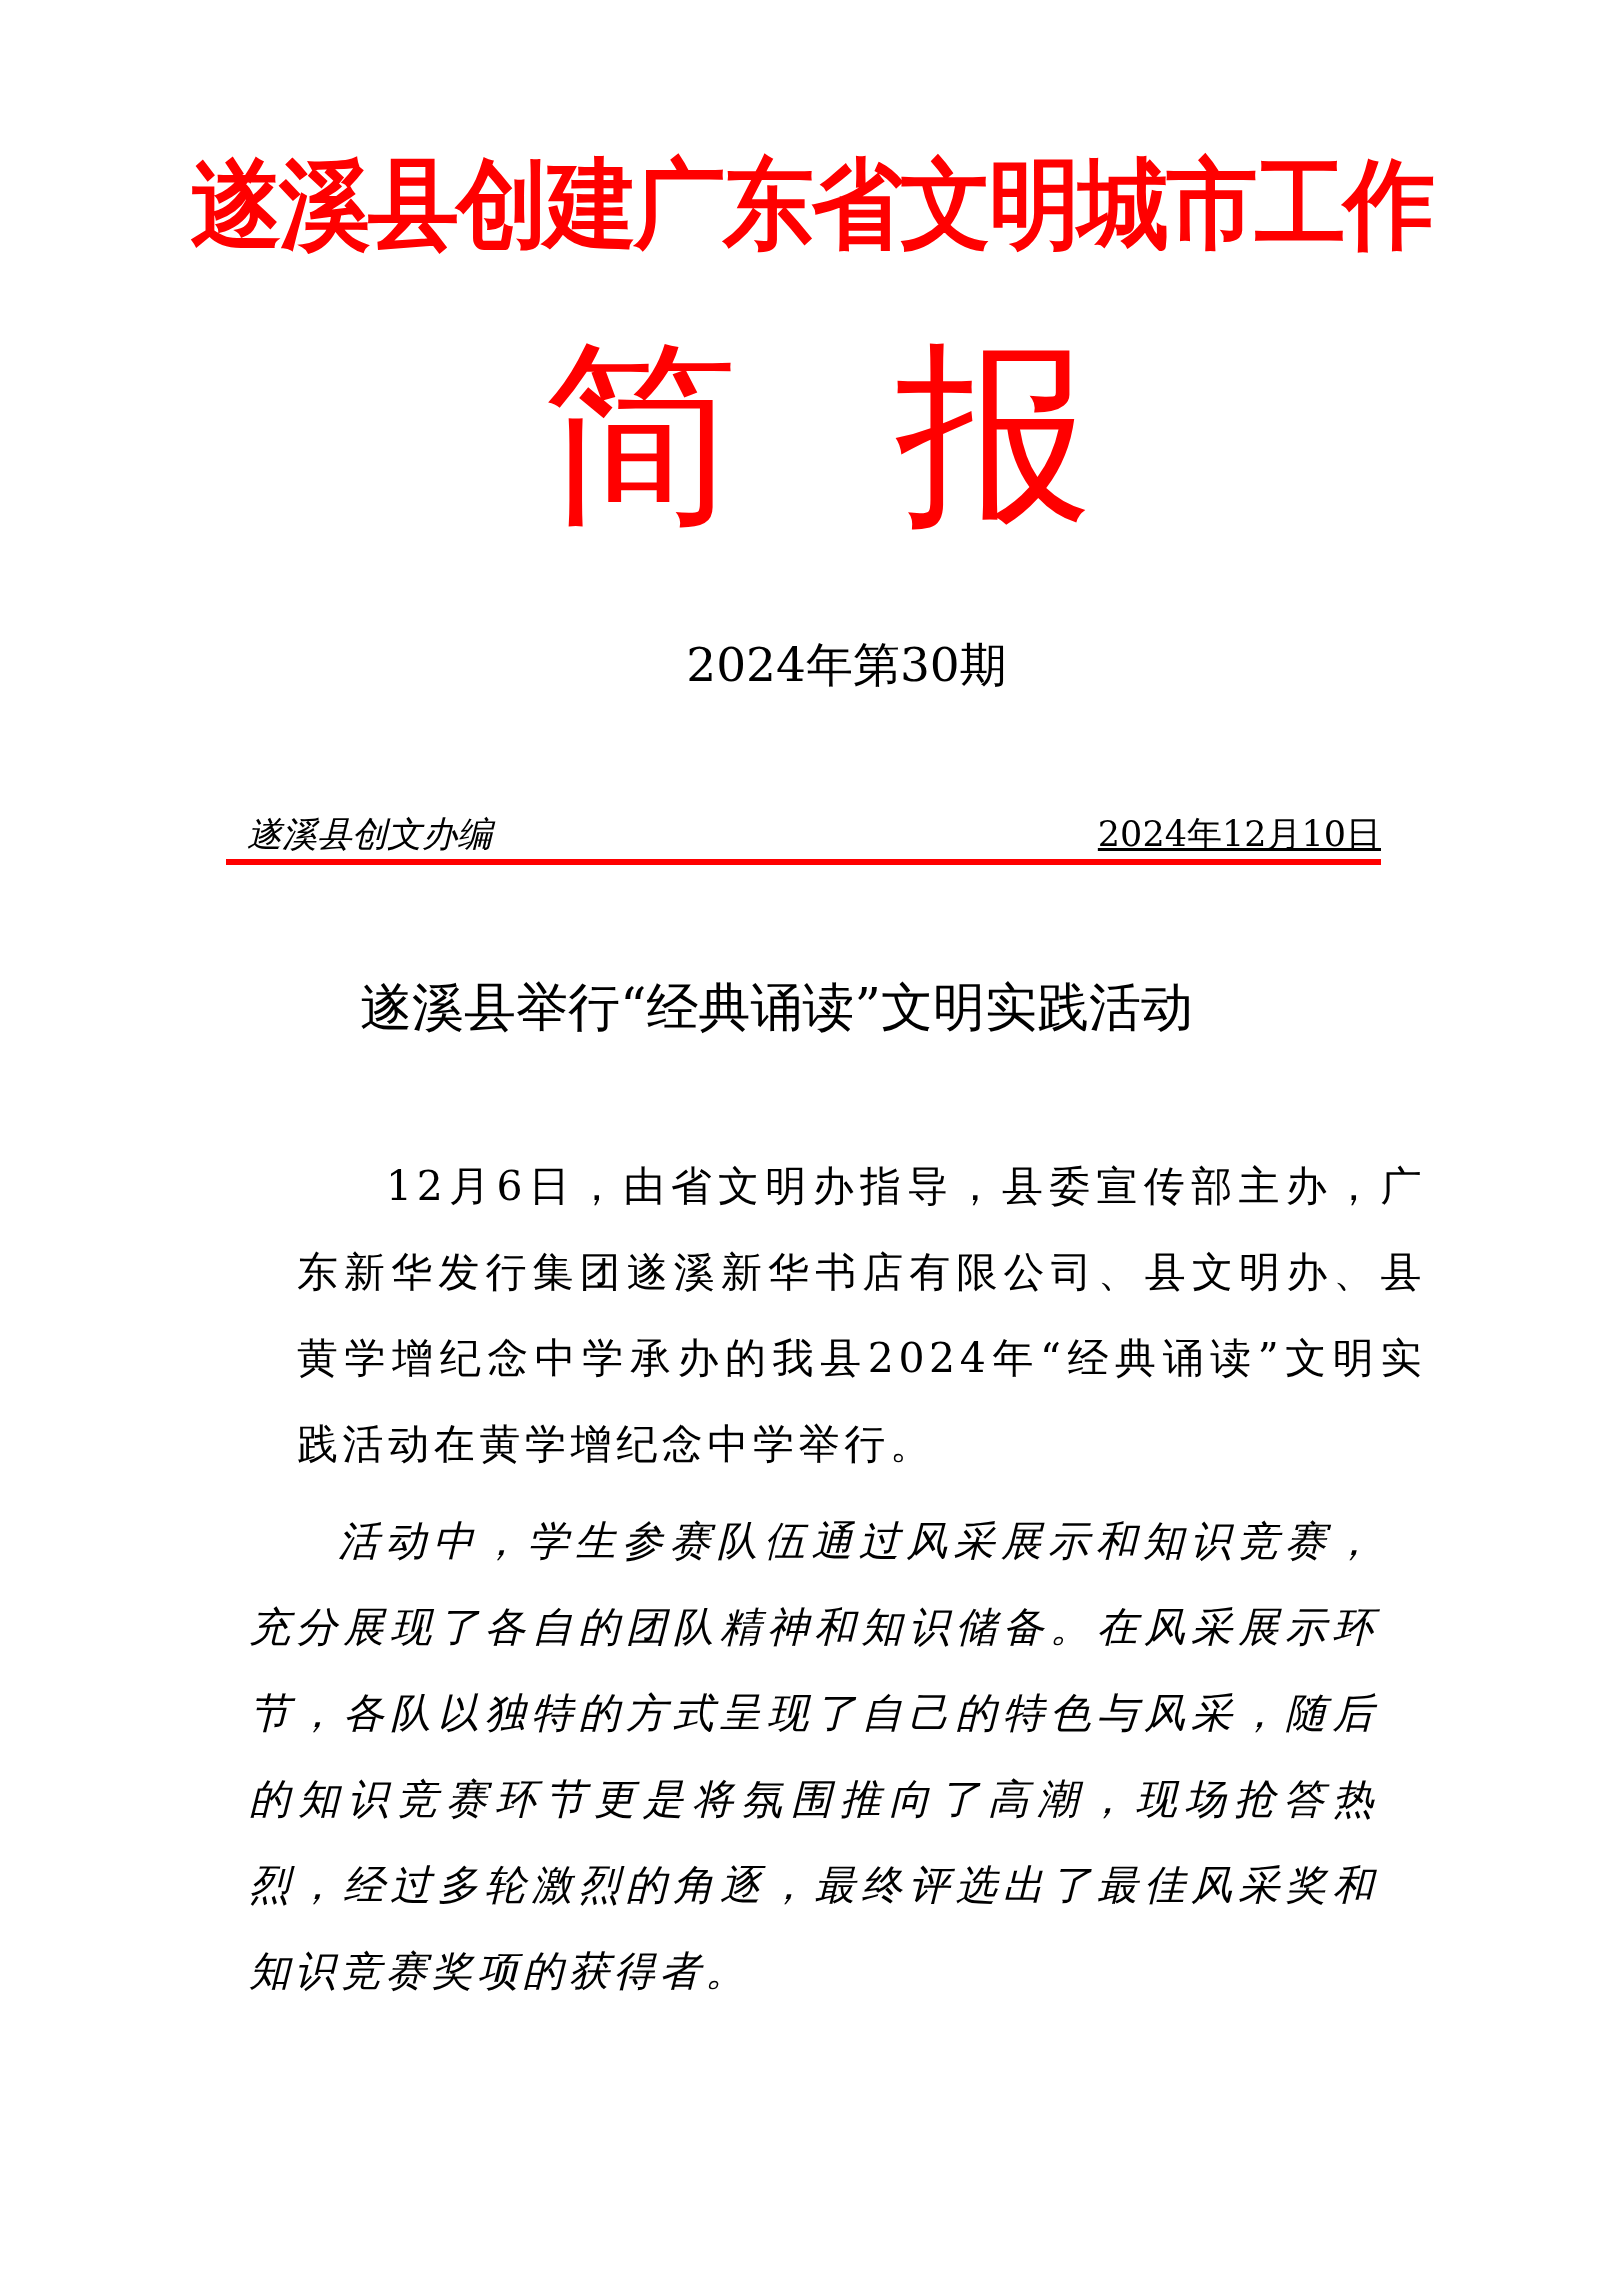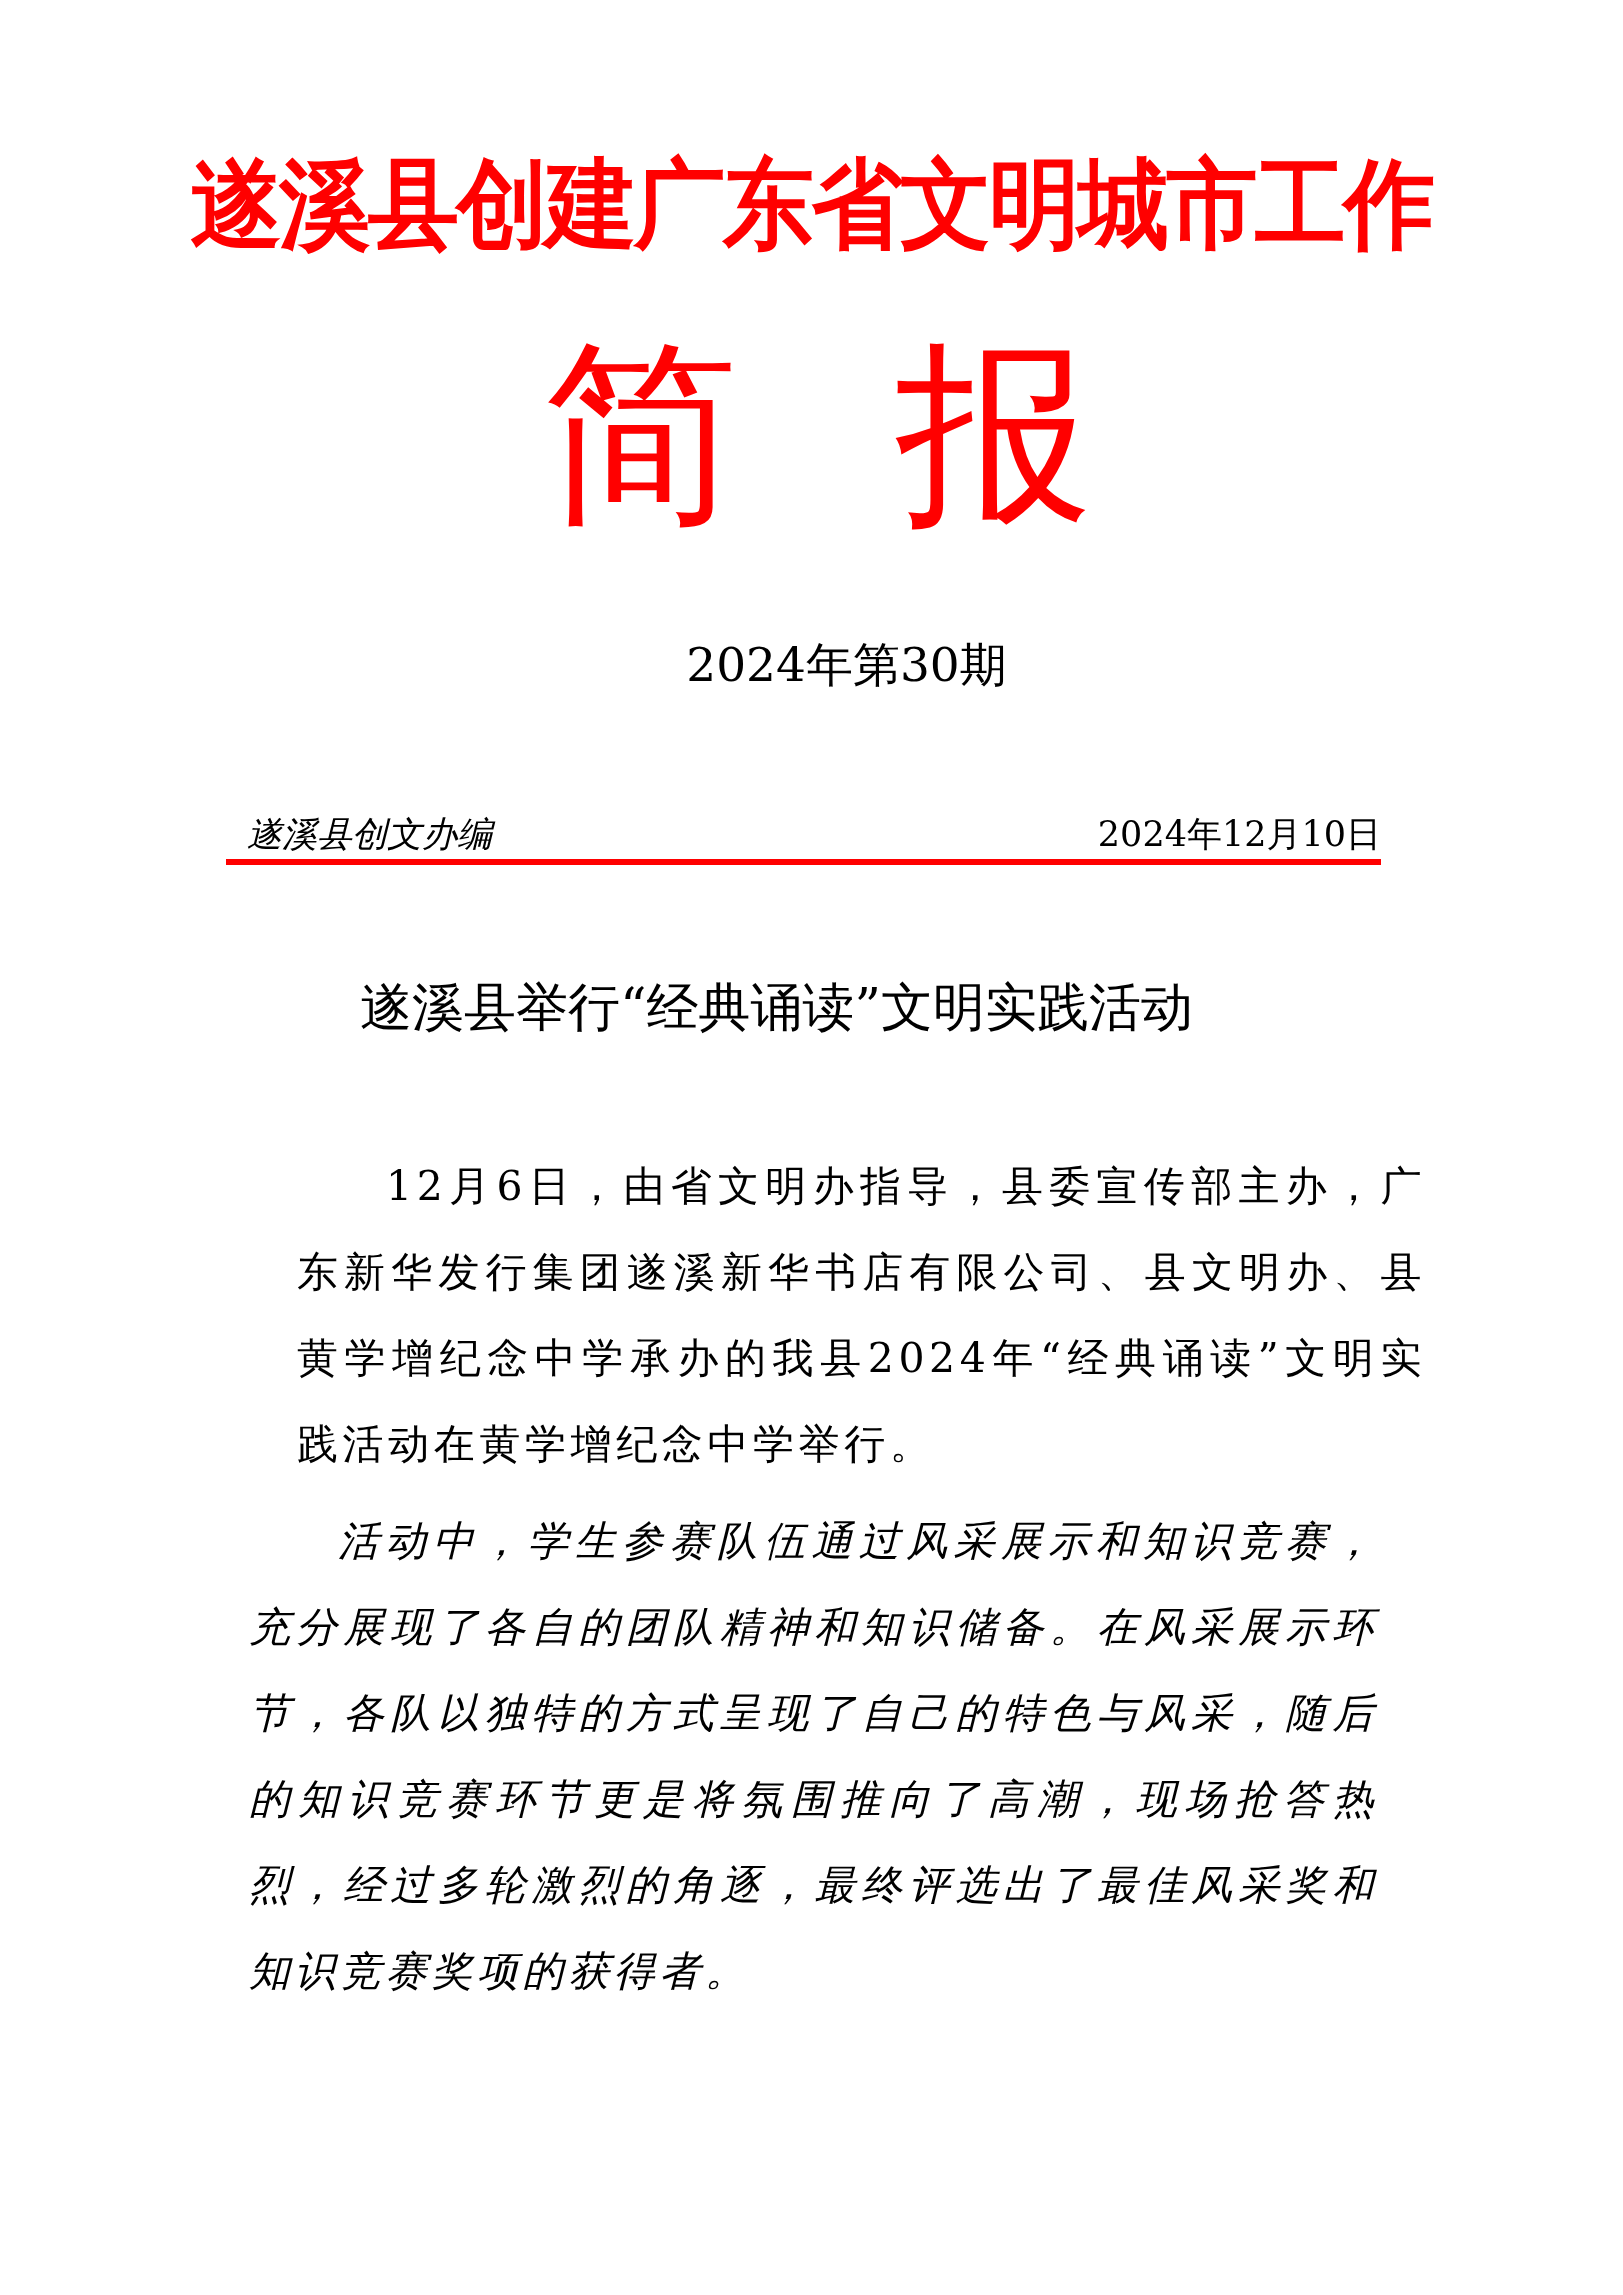--- a/index.html
+++ b/index.html
@@ -9,21 +9,21 @@
   .masthead { left:0; width:1623px; top:145px; text-align:center;
               font-family:"DejaVu Sans","Liberation Sans",sans-serif;
               font-weight:bold; font-size:98px; line-height:118px;
               color:#ff0000; letter-spacing:-2.6px;
               transform:scaleX(0.93); transform-origin:center; }
   .bigtitle { top:330px; width:1623px; left:0; height:209px; }
   .bigtitle span { position:absolute; top:0; font-size:196px; line-height:209px;
                    color:#ff0000; font-family:"DejaVu Serif","Liberation Serif",serif; }
   .issue { left:0; width:1623px; top:635px; text-align:center; font-size:47px; line-height:59px;margin-left:35px; }
   .editor { left:247px; top:811px; font-size:35px; line-height:46px;font-style:italic; }
-  .date { right:242px; top:811px; font-size:35px; line-height:46px; text-align:right; }
+  .date { right:242px; top:811px; font-size:35px; line-height:46px; text-align:right;text-decoration:underline; }
   .rule { left:226px; top:859px; width:1155px; height:5.9px; background:#ff0000; }
   .headline { left:0; width:1553px; top:975px; text-align:center; font-size:52px; line-height:65px; }
   .para { left:249px; width:1129px; font-size:41px; line-height:86px;
           text-align:justify; text-indent:89px; letter-spacing:4.6px; }
   .p1 { top:1143px;margin-left:48px; }
   .p2 { top:1498px;font-style:italic; }
 </style>
 </head>
 <body>
 

